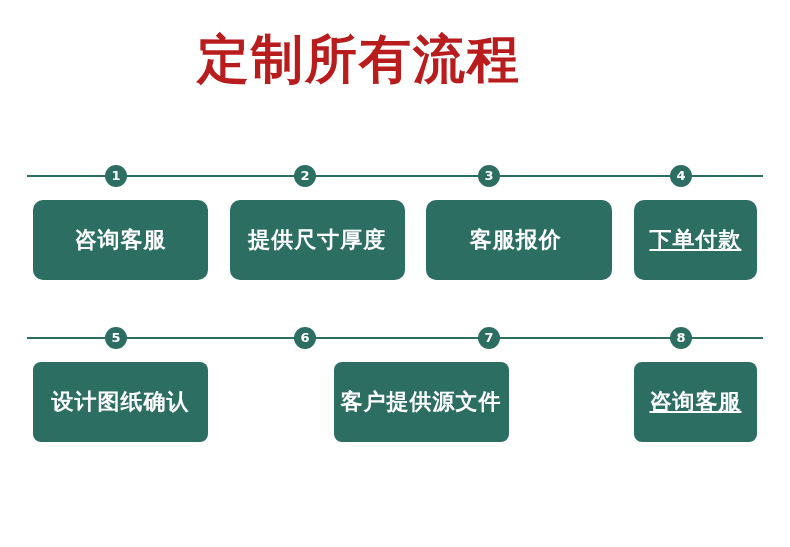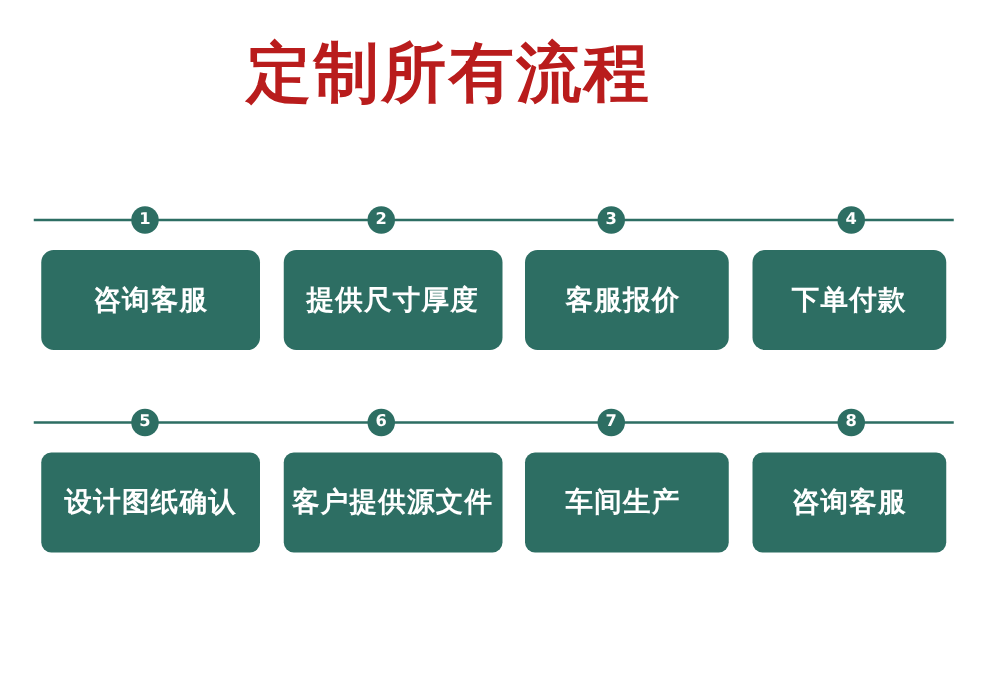--- a/index.html
+++ b/index.html
@@ -100,22 +100,22 @@
     font-size: 22px;
     font-weight: 700;
     letter-spacing: 1px;
     padding: 0 18px;
     box-sizing: border-box;
     font-family: "DejaVu Sans", "Liberation Sans", sans-serif;
     white-space: nowrap;
   }
   .flow-card.w-a { width: 175px; }
   .flow-card.w-b { width: 175px; }
-  .flow-card.w-c { width: 163px; padding-left: 11px; }
-  .flow-card.w-d { width: 155px; }
+  .flow-card.w-c { width: 186px; padding-left: 11px; }
+  .flow-card.w-d { width: 123px; text-decoration: underline; }
 
   .row-2 .flow-card { border-radius: 8px; }
 </style>
 </head>
 <body>
 
 <div class="page">
 
   <div class="page-title">定制所有流程</div>
 
@@ -144,19 +144,18 @@
       <div class="connector-line"></div>
       <div class="step-circle c1">5</div>
       <div class="step-circle c2">6</div>
       <div class="step-circle c3">7</div>
       <div class="step-circle c4">8</div>
     </div>
 
     <div class="cards">
       <div class="flow-card w-b">设计图纸确认</div>
       <div class="flow-card w-a">客户提供源文件</div>
-      <div class="flow-card w-c">车间生产</div>
       <div class="flow-card w-d">咨询客服</div>
     </div>
 
   </div>
 
 </div>
 
 </body></html>

